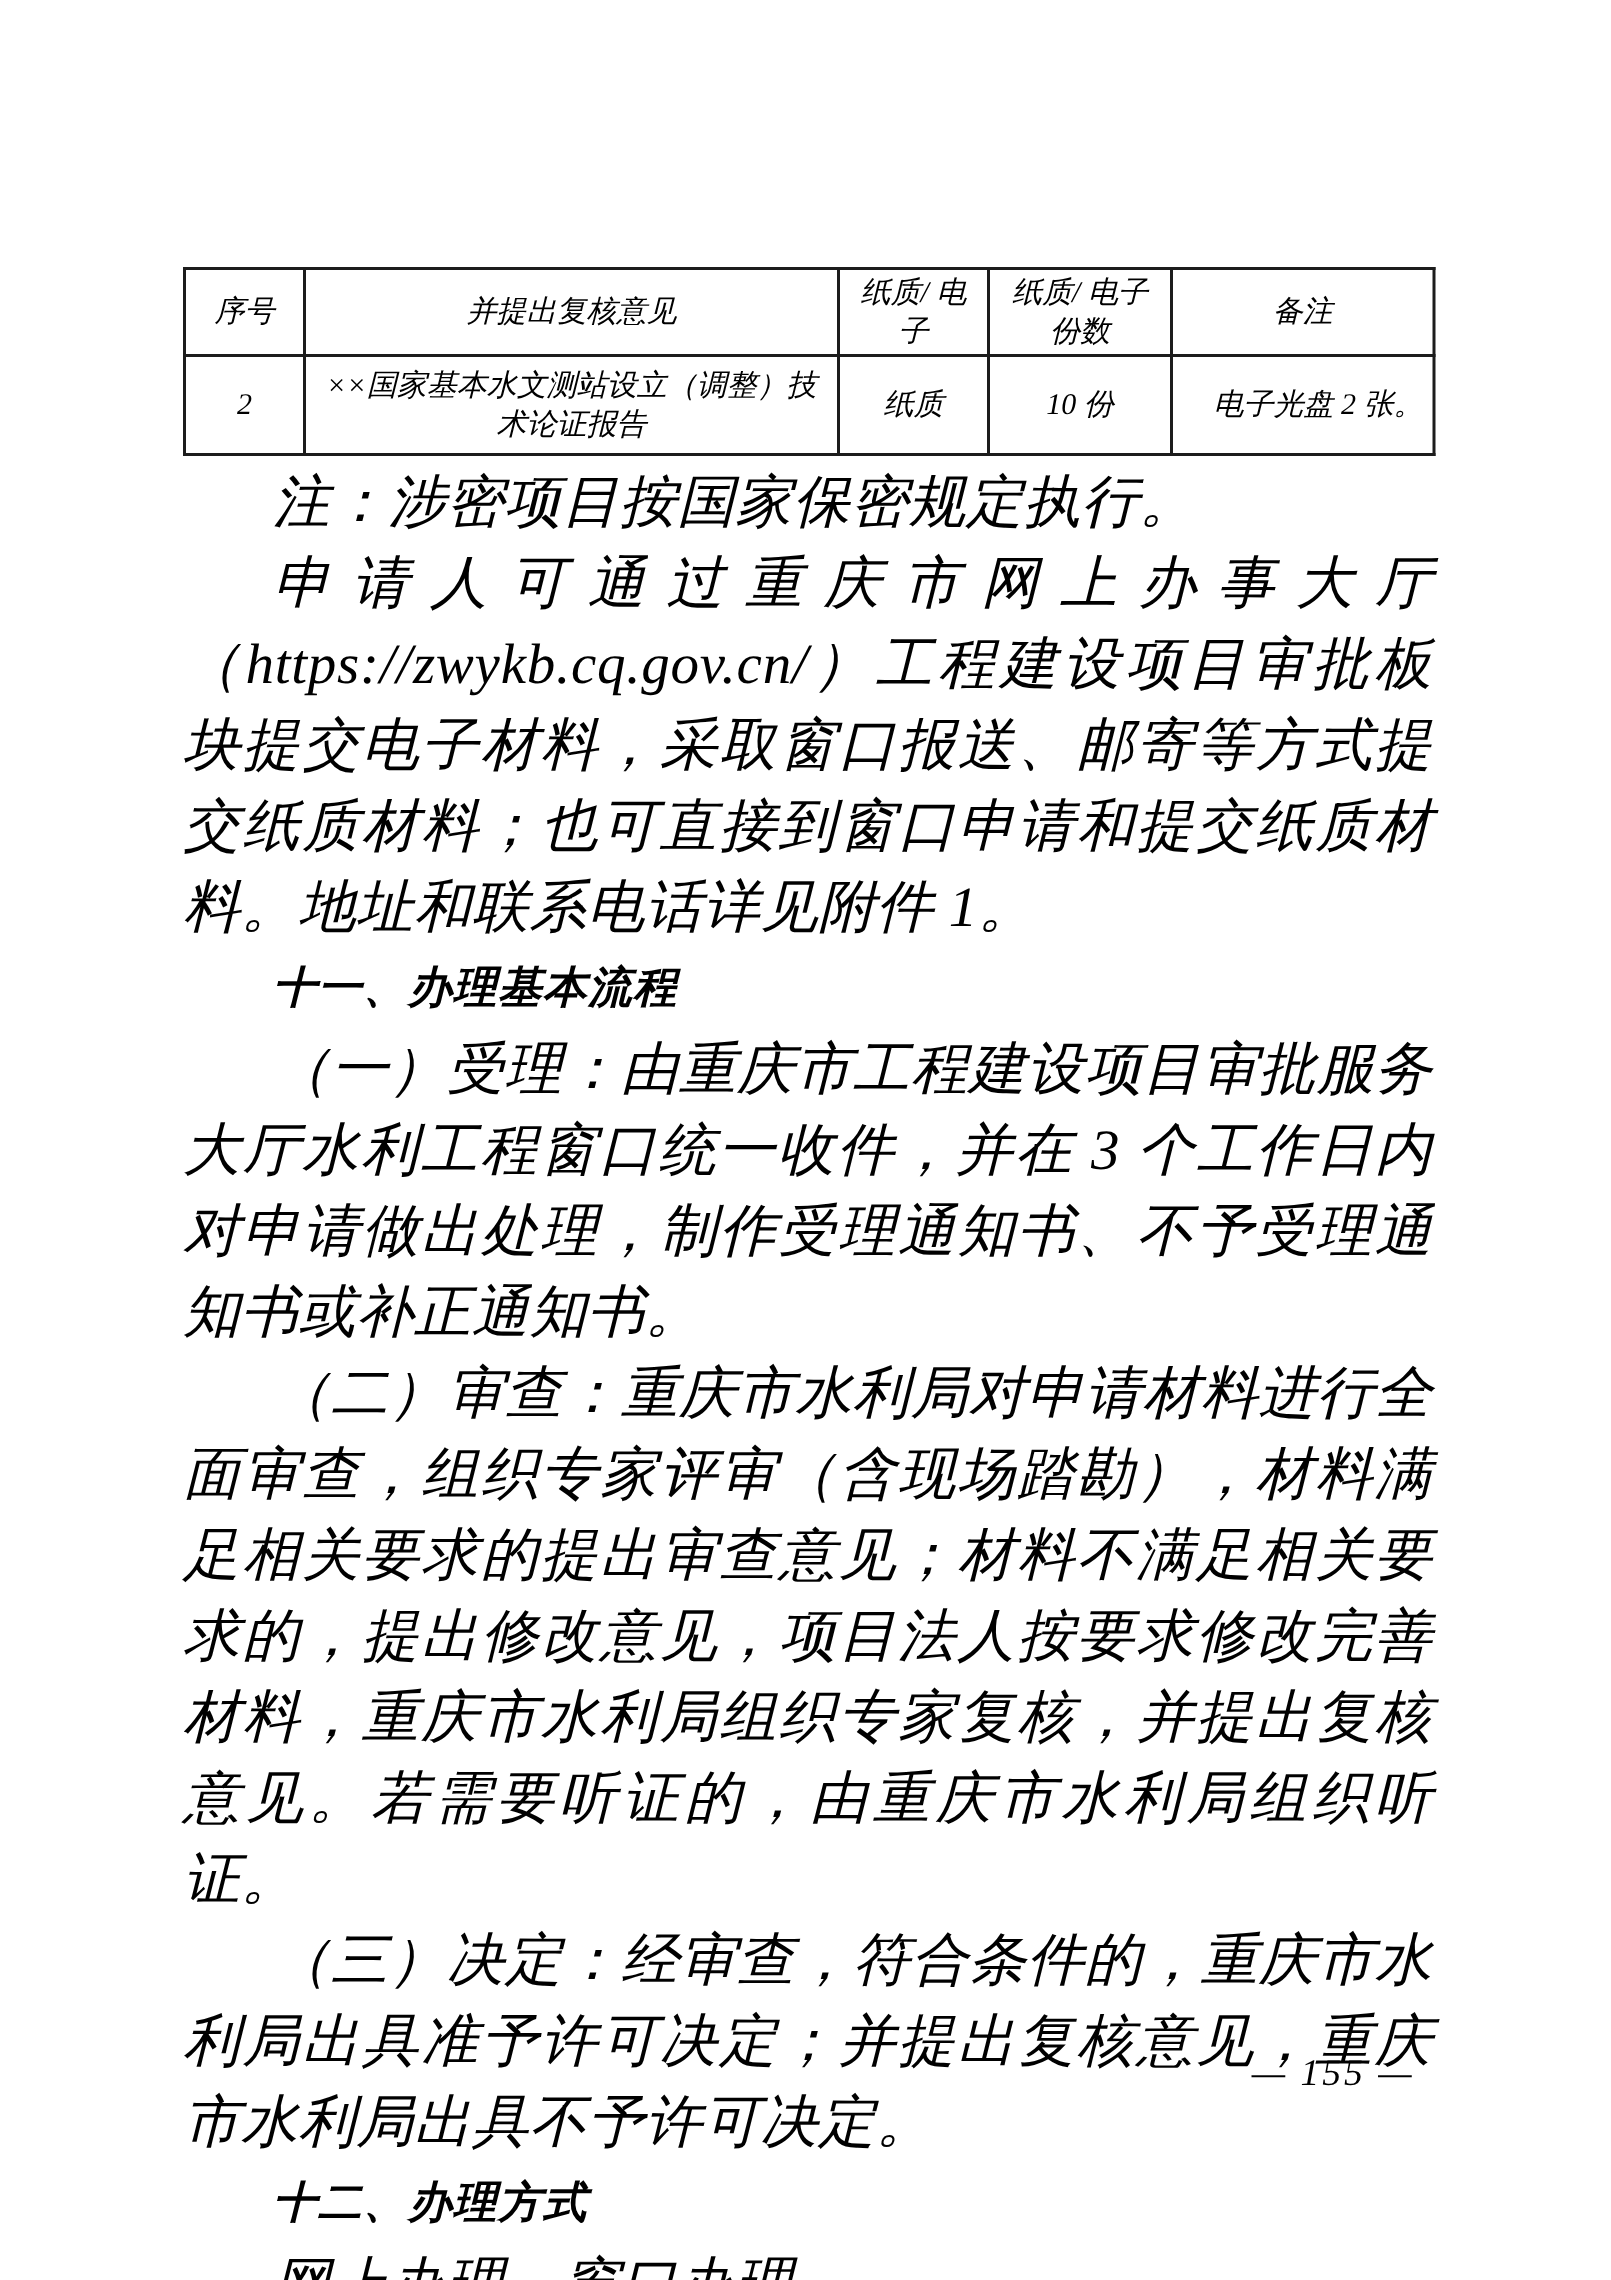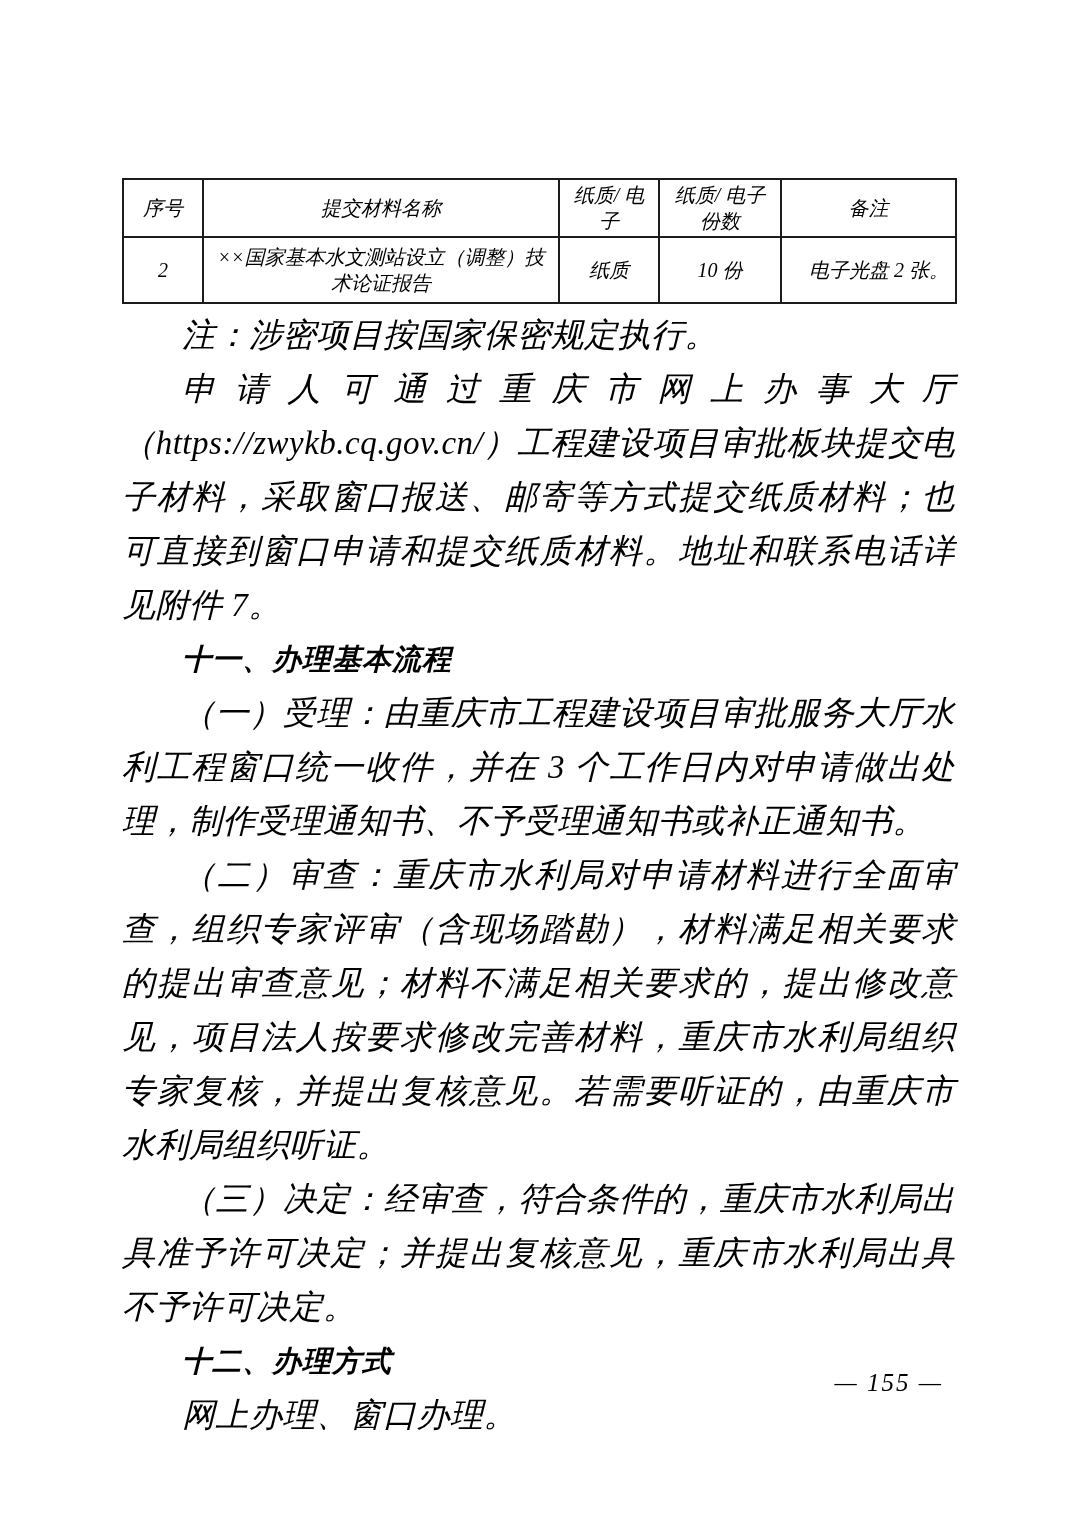--- a/index.html
+++ b/index.html
@@ -45,21 +45,21 @@
     word-break: break-all;
   }
   table.materials-table thead tr { height: 55px; }
   table.materials-table tbody tr { height: 66px; }
   td.remark-cell {
     text-align: right;
     padding-left: 10px;
   }
   .body-text {
     margin: 0;
-    font-size: 33px;
+    font-size: 38px;
     line-height: 54px;
     text-align: justify;
     text-justify: inter-character;
     text-align-last: left;
     text-indent: 60px;
     letter-spacing: 0.5px;
   }
   .note-text { margin-top: 4px; }
   .heading {
     margin: 0;
@@ -90,40 +90,40 @@
       <colgroup>
         <col class="c0">
           <col class="c1">
           <col class="c2">
           <col class="c3">
           <col class="c4">
       </colgroup>
       <thead>
         <tr>
           <th>序号</th>
-          <th>提交材料名称</th>
+          <th>并提出复核意见</th>
           <th>纸质/ 电子</th>
           <th>纸质/ 电子份数</th>
           <th>备注</th>
         </tr>
       </thead>
       <tbody>
         <tr>
           <td>2</td>
           <td>××国家基本水文测站设立（调整）技术论证报告</td>
           <td>纸质</td>
           <td>10 份</td>
           <td class="remark-cell">电子光盘 2 张。</td>
         </tr>
       </tbody>
     </table>
 
     <p class="body-text note-text">注：涉密项目按国家保密规定执行。</p>
 
-    <p class="body-text">申请人可通过重庆市网上办事大厅（https://zwykb.cq.gov.cn/）工程建设项目审批板块提交电子材料，采取窗口报送、邮寄等方式提交纸质材料；也可直接到窗口申请和提交纸质材料。地址和联系电话详见附件 7。</p>
+    <p class="body-text">申请人可通过重庆市网上办事大厅（https://zwykb.cq.gov.cn/）工程建设项目审批板块提交电子材料，采取窗口报送、邮寄等方式提交纸质材料；也可直接到窗口申请和提交纸质材料。地址和联系电话详见附件 1。</p>
 
     <h2 class="heading">十一、办理基本流程</h2>
     <p class="body-text">（一）受理：由重庆市工程建设项目审批服务大厅水利工程窗口统一收件，并在 3 个工作日内对申请做出处理，制作受理通知书、不予受理通知书或补正通知书。</p>
     <p class="body-text">（二）审查：重庆市水利局对申请材料进行全面审查，组织专家评审（含现场踏勘），材料满足相关要求的提出审查意见；材料不满足相关要求的，提出修改意见，项目法人按要求修改完善材料，重庆市水利局组织专家复核，并提出复核意见。若需要听证的，由重庆市水利局组织听证。</p>
     <p class="body-text">（三）决定：经审查，符合条件的，重庆市水利局出具准予许可决定；并提出复核意见，重庆市水利局出具不予许可决定。</p>
 
     <h2 class="heading">十二、办理方式</h2>
     <p class="body-text">网上办理、窗口办理。</p>
 
   </div>

